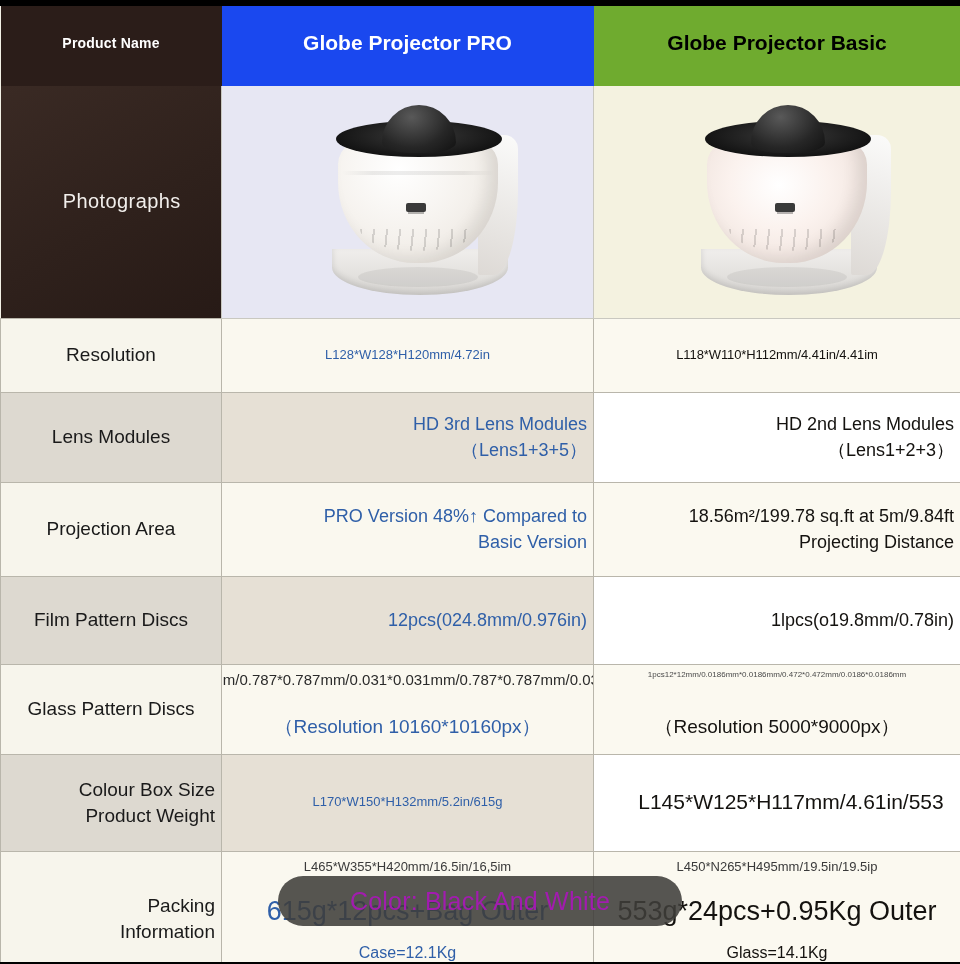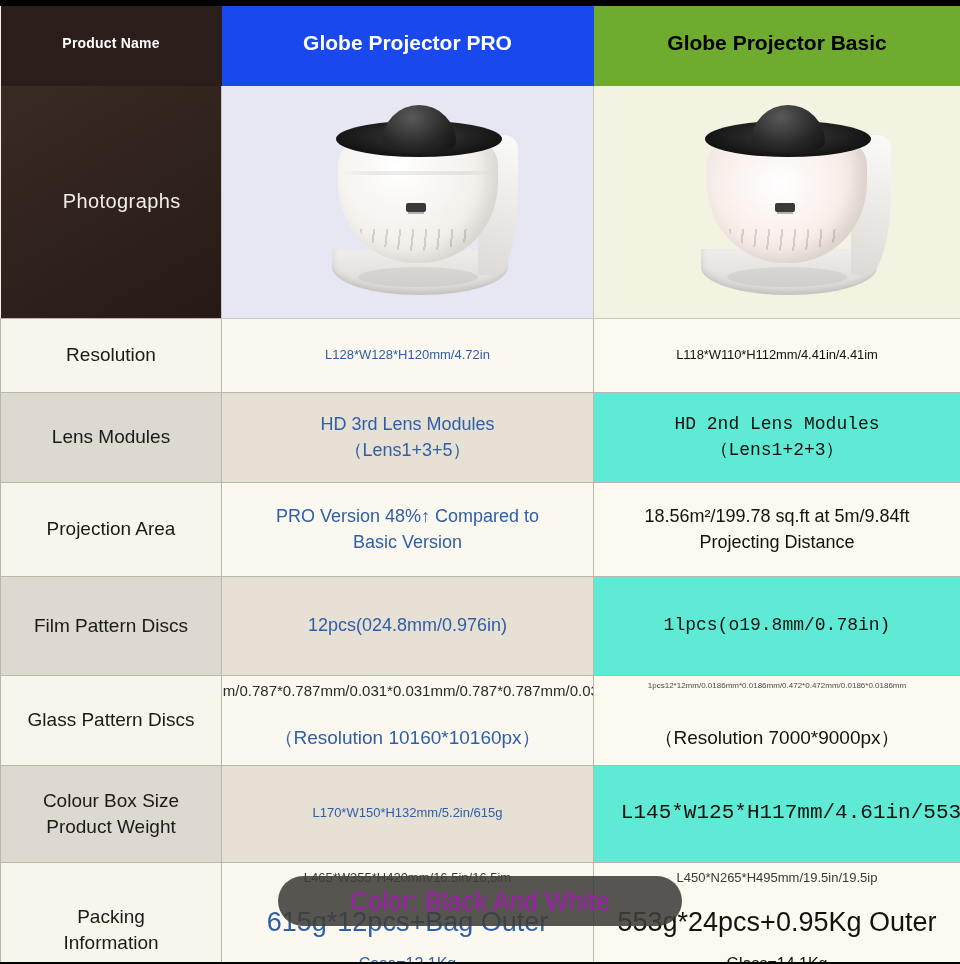--- a/index.html
+++ b/index.html
@@ -144,36 +144,36 @@
     color: #1a1a1a;
     font-weight: 400;
     line-height: 1.35;
   }
   td.val { font-size: 18px; line-height: 1.45; }
   td.val.pro   { color: #2f5fa8; }
   td.val.basic { color: #14120f; }
 
   tr.shade td       { background: #ddd9d0; }
   tr.shade td.v-pro { background: #e6e0d5; }
-  tr.shade td.v-bas { background: #5eead4; font-family: Liberation Mono, monospace; }
+  tr.shade td.v-bas { background: #ffffff; }
   tr.plain td       { background: #f7f5ec; }
   tr.plain td.v-pro { background: #faf8ef; }
   tr.plain td.v-bas { background: #fbf9f0; }
 
   tr.r-dim   td { height: 74px; }
   tr.r-lens  td { height: 90px; }
   tr.r-proj  td { height: 94px; }
-  tr.r-film  td { height: 99px; }
+  tr.r-film  td { height: 88px; }
   tr.r-glass td { height: 90px; }
   tr.r-box   td { height: 97px; }
   tr.r-pack  td { height: 135px; }
 
   .tiny   { font-size: 13px; display:block; letter-spacing:-.1px;}
   .small  { font-size: 13px; display:block;text-align:center; }
-  .line   { display:block; }
+  .line   { display:block;text-align:right; }
 
   
   .glass-cell { position: relative; height: 100%; }
   .glass-top {
     position: absolute;
     top: 2px; left: -150px; right: -150px;
     font-size: 15px;
     color: #2a2a2a;
     white-space: nowrap;
     text-align: center;
@@ -328,21 +328,21 @@
         </td>
         <td class="val pro v-pro">
           <div class="glass-cell">
             <span class="glass-top blurred">1pcs20*20mm/0.787*0.787mm/0.031*0.031mm/0.787*0.787mm/0.031*0.031mm</span>
             <span class="glass-res">（Resolution 10160*10160px）</span>
           </div>
         </td>
         <td class="val basic v-bas">
           <div class="glass-cell">
             <span class="glass-top micro blurred">1pcs12*12mm/0.0186mm*0.0186mm/0.472*0.472mm/0.0186*0.0186mm</span>
-            <span class="glass-res">（Resolution 7000*9000px）</span>
+            <span class="glass-res">（Resolution 5000*9000px）</span>
           </div>
         </td>
       </tr>
 
       <tr class="shade r-box">
         <td class="lbl">
           <span class="line">Colour Box Size</span>
           <span class="line">Product Weight</span>
         </td>
         <td class="val pro v-pro">

